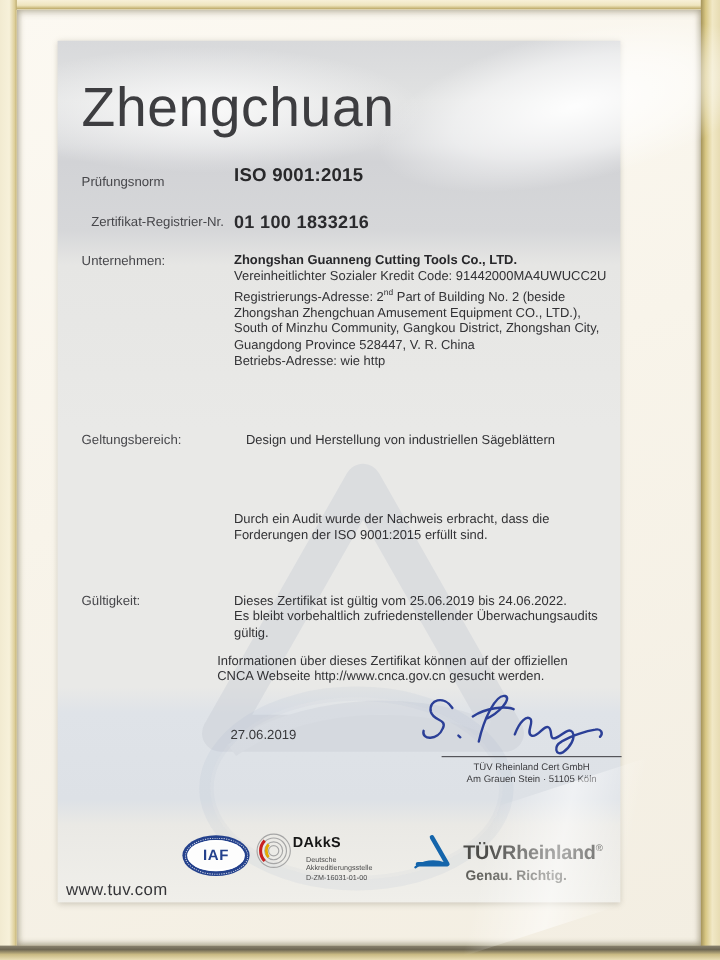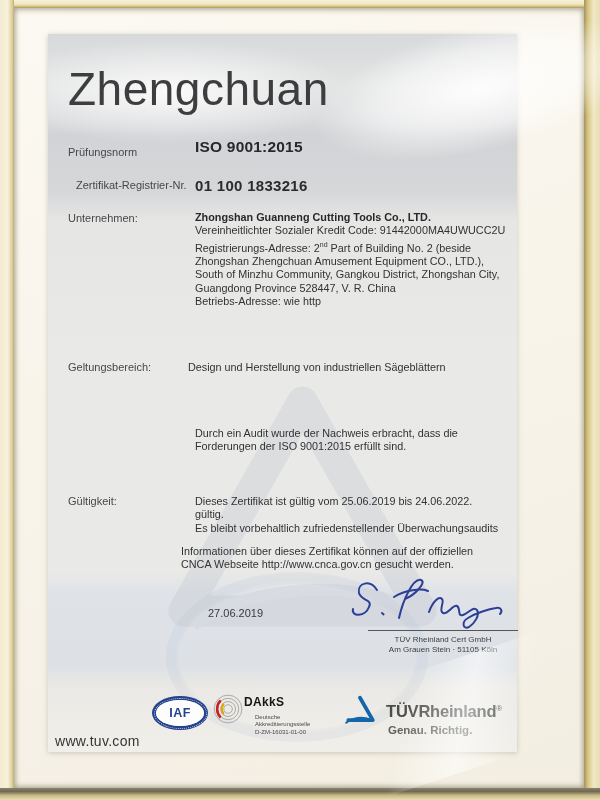--- a/index.html
+++ b/index.html
@@ -44,21 +44,21 @@
     box-shadow:inset 0 0 0 3px rgba(150,168,192,.07);}
   
   .abs{position:absolute;}
   .title{left:20px;top:32px;font-size:46px;line-height:1;color:#3d3d40;letter-spacing:0.5px;}
   .lab{font-size:11px;color:#47474b;}
   .val{font-size:10.8px;color:#323235;line-height:13.4px;}
   .b{font-weight:bold;color:#28282b;}
   .iso{left:147px;top:104px;font-size:15.5px;font-weight:bold;color:#28282a;letter-spacing:.2px;}
   .regnum{left:147px;top:143px;font-size:15px;font-weight:bold;color:#2b2b2e;letter-spacing:.3px;text-align:right;}
   .sup{font-size:7px;vertical-align:super;}
-  .date{left:160px;top:573px;font-size:11px;color:#38383b;}
+  .date{left:144px;top:573px;font-size:11px;color:#38383b;}
   .sig-line{left:320px;top:596px;width:150px;height:1.3px;background:#53535а;background:#55555a;}
   .issuer{left:318px;top:601px;width:154px;text-align:center;font-size:8px;line-height:10px;color:#3d3d40;}
   .signature{left:295px;top:536px;width:180px;height:64px;}
   
   .website{left:7px;top:699px;font-size:14px;color:#353538;letter-spacing:.3px;}
   .iaf{left:104px;top:662px;width:56px;height:34px;border-radius:50%;
     background:#24418c;display:flex;align-items:center;justify-content:center;}
   .iaf-rim{width:48px;height:26px;border-radius:50%;background:#fdfdfd;
     display:flex;align-items:center;justify-content:center;
     box-shadow:0 0 0 1.5px rgba(255,255,255,.85) inset;}
@@ -104,32 +104,32 @@
       <div class="b">Zhongshan Guanneng Cutting Tools Co., LTD.</div>
       <div>Vereinheitlichter Sozialer Kredit Code: 91442000MA4UWUCC2U</div>
       <div><span>Registrierungs-Adresse: 2</span><span class="sup">nd</span><span> Part of Building No. 2 (beside</span></div>
       <div>Zhongshan Zhengchuan Amusement Equipment CO., LTD.),</div>
       <div>South of Minzhu Community, Gangkou District, Zhongshan City,</div>
       <div>Guangdong Province 528447, V. R. China</div>
       <div>Betriebs-Adresse: wie http</div>
     </div>
 
     <div class="abs lab" style="left:20px;top:327px">Geltungsbereich:</div>
-    <div class="abs val" style="left:140px;top:327px;width:320px">Design und Herstellung von industriellen Sägeblättern</div>
+    <div class="abs val" style="left:157px;top:327px;width:320px">Design und Herstellung von industriellen Sägeblättern</div>
 
     <div class="abs val" style="left:147px;top:393px;width:325px">
       <div>Durch ein Audit wurde der Nachweis erbracht, dass die</div>
       <div>Forderungen der ISO 9001:2015 erfüllt sind.</div>
     </div>
 
     <div class="abs lab" style="left:20px;top:461px">Gültigkeit:</div>
     <div class="abs val" style="left:147px;top:461px;width:330px">
       <div>Dieses Zertifikat ist gültig vom 25.06.2019 bis 24.06.2022.</div>
+      <div>Es bleibt vorbehaltlich zufriedenstellender Überwachungsaudits</div>
       <div>gültig.</div>
-      <div>Es bleibt vorbehaltlich zufriedenstellender Überwachungsaudits</div>
     </div>
 
     <div class="abs val" style="left:133px;top:511px;width:330px">
       <div>Informationen über dieses Zertifikat können auf der offiziellen</div>
       <div>CNCA Webseite http://www.cnca.gov.cn gesucht werden.</div>
     </div>
 
     <div class="abs date">27.06.2019</div>
 
     <svg class="abs signature" viewBox="0 0 180 64">

